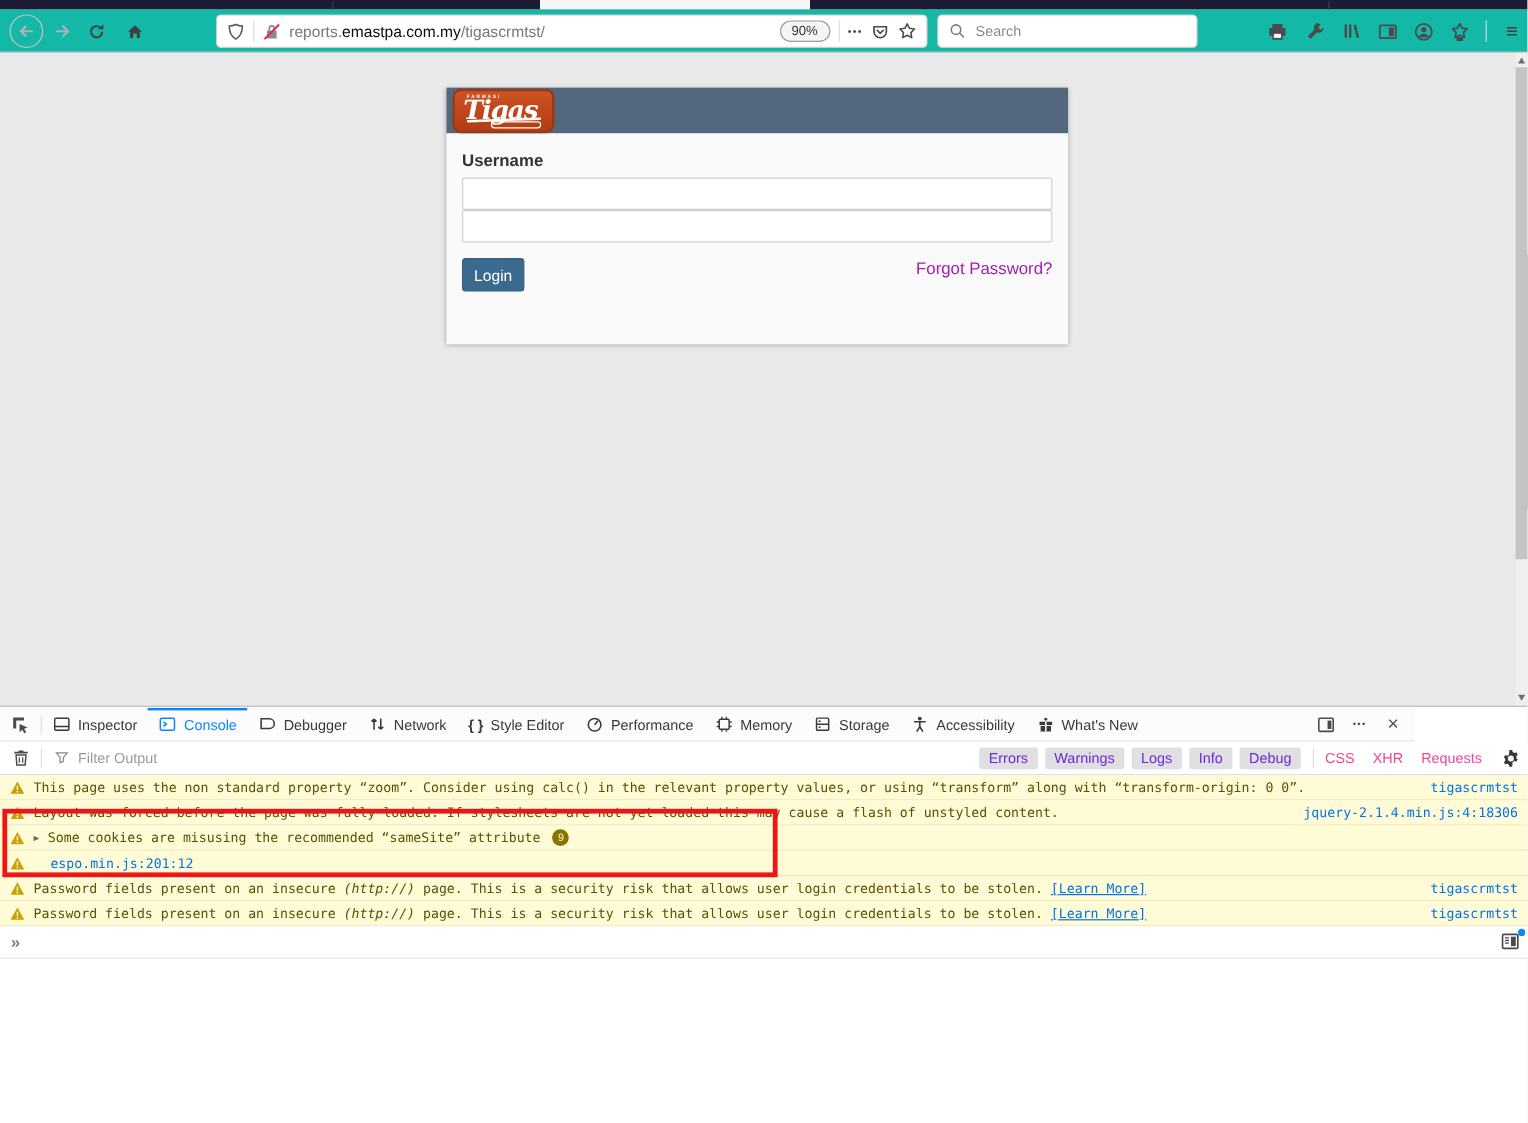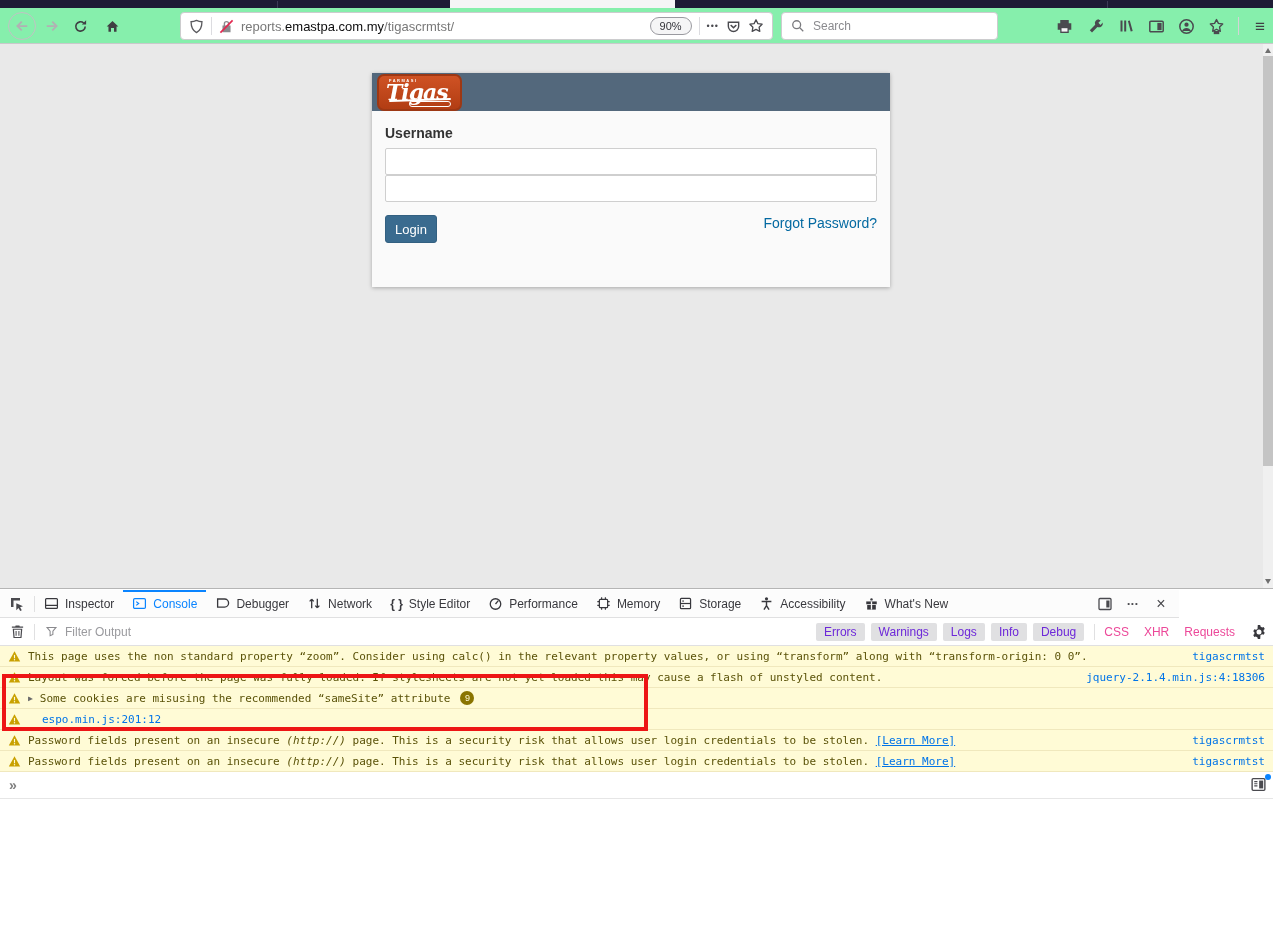--- a/index.html
+++ b/index.html
@@ -6,21 +6,21 @@
   html,body{width:1273px;height:936px}
   body{position:relative;font-family:"Liberation Sans",sans-serif;background:#fff;overflow:hidden}
   svg{display:block}
 
   
   .tabstrip{position:absolute;left:0;top:0;width:1273px;height:8px;background:#1d1c35}
   .tabstrip .active-tab{position:absolute;left:450px;top:0;width:225px;height:8px;background:#f5f5f6}
   .tabstrip .tsep{position:absolute;top:1px;width:1px;height:7px;background:#3c3b57}
 
   
-  .navbar{position:absolute;left:0;top:8px;width:1273px;height:36px;background:#86efac;border-bottom:1px solid #c9c9cb}
+  .navbar{position:absolute;left:0;top:8px;width:1273px;height:36px;background:#14b8a6;border-bottom:1px solid #c9c9cb}
   .nav-btn{position:absolute;top:4px;width:28px;height:28px;display:flex;align-items:center;justify-content:center;border-radius:50%}
   .nav-btn.circle{border:1.5px solid #c2c2c4}
   .urlbar{position:absolute;left:180px;top:4px;width:593px;height:28px;background:#fff;border:1px solid #ccccce;border-radius:4px;display:flex;align-items:center;padding:0 8px;gap:7px}
   .urlbar .vsep{width:1px;height:18px;background:#dcdce0}
   .url-text{font-size:13px;color:#0c0c0d;white-space:nowrap;flex:1}
   .url-text .dim{color:#787878}
   .zoom-pill{font-size:11px;color:#33333a;border:1px solid #9a9aa0;background:#f5f5f6;border-radius:9px;padding:1px 9px;line-height:14px}
   .pa-dots{font-size:9px;letter-spacing:1px;color:#4a4a4f}
   .searchbar{position:absolute;left:781px;top:4px;width:217px;height:28px;background:#fff;border:1px solid #ccccce;border-radius:4px;display:flex;align-items:center;padding:0 9px;gap:8px}
   .searchbar input{border:none;outline:none;font-size:12px;color:#3a3a3e;width:150px;background:transparent;font-family:"Liberation Sans",sans-serif}
@@ -37,21 +37,21 @@
   .logo-top{font-size:4px;letter-spacing:1.5px;margin:2px 0 0 10px;font-weight:bold}
   .logo-main{font-family:"DejaVu Serif",serif;font-style:italic;font-weight:bold;font-size:22px;line-height:.85;margin-left:7px;letter-spacing:-1px}
   .logo-swash{position:absolute;left:10px;bottom:8px;width:62px;height:2px;background:#fff;border-radius:2px;transform:rotate(-2deg)}
   .logo-banner{position:absolute;right:9px;bottom:2px;width:42px;height:6px;border:1px solid #fff;border-radius:3px}
   .login-body{padding:14px 13px 0 13px}
   .fld-label{display:block;font-size:14px;font-weight:bold;color:#333;margin-bottom:7px}
   .fld-input{width:492px;height:27px;border:1px solid #cfcfcf;background:#fff;border-radius:2px;padding:0 8px;font-size:13px;color:#333;outline:none}
   .pw-label{margin-top:12px}
   .login-row{margin-top:13px;display:flex;justify-content:space-between}
   .login-btn{width:52px;height:28px;background:#3a6b8f;color:#fff;border:1px solid #336081;border-radius:3px;font-size:13px;font-family:"Liberation Sans",sans-serif;cursor:pointer}
-  .forgot{font-size:14px;color:#0369a1;text-decoration:none}
+  .forgot{font-size:14px;color:#a21caf;text-decoration:none}
 
   
   .pg-scroll{position:absolute;right:0;top:0;width:10px;height:544px;background:#f0f0f0}
   .pg-thumb{position:absolute;left:0;top:12px;width:10px;height:410px;background:#c4c4c4}
   .sc-arrow{position:absolute;left:2px;width:0;height:0;border-left:3px solid transparent;border-right:3px solid transparent}
   .sc-up{top:4px;border-bottom:5px solid #6f6f6f}
   .sc-down{bottom:4px;border-top:5px solid #6f6f6f}
 
   
   .devtools{position:absolute;left:0;top:588px;width:1273px;height:348px;background:#fff;border-top:1px solid #b5b5b5;font-size:12px;color:#38383d}

